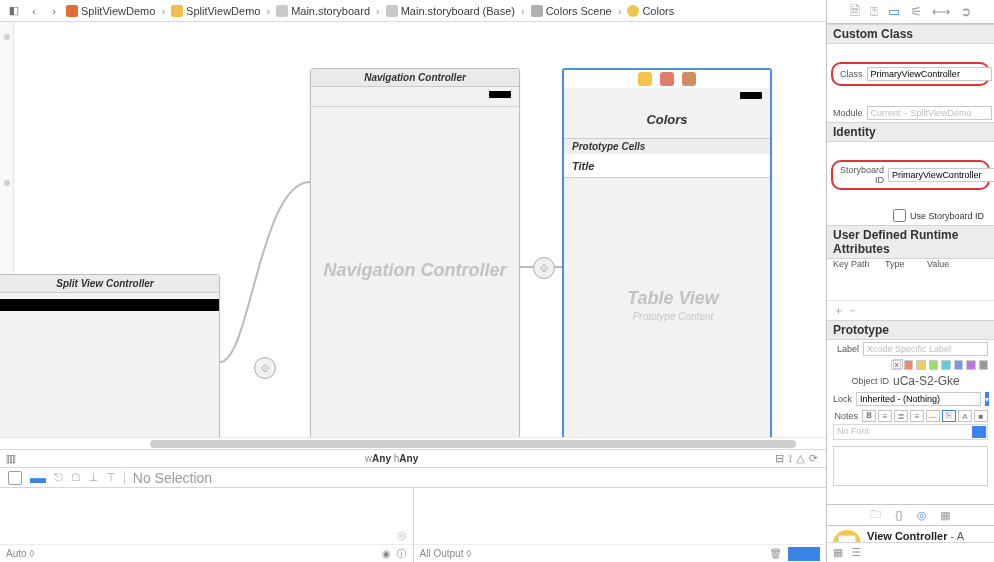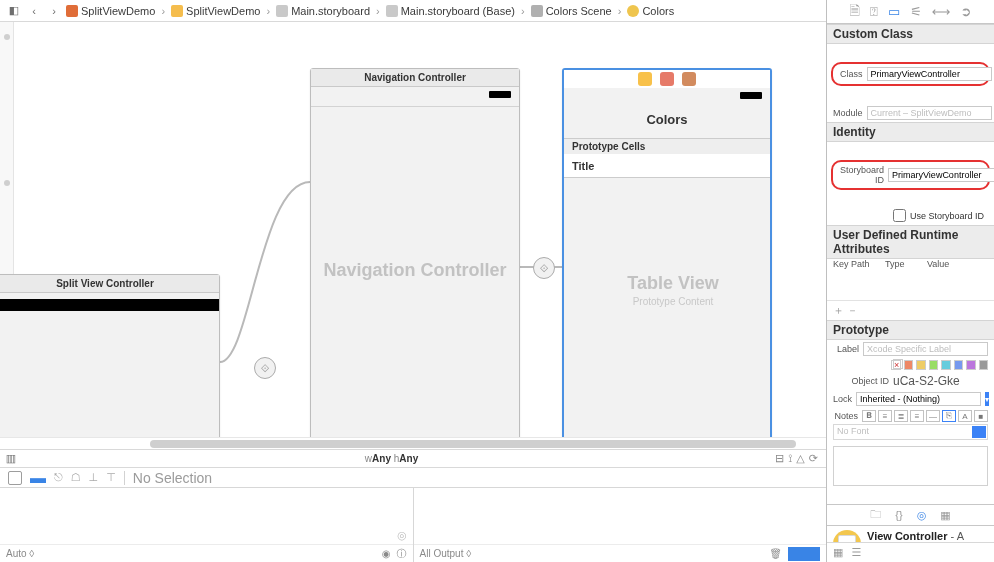--- a/index.html
+++ b/index.html
@@ -16,21 +16,21 @@
 .crumb-sep { color: #9a9a9a; padding: 0 2px; }
 .icn { width: 12px; height: 12px; display: inline-block; }
 .fi-swift { background: #e06d38; border-radius: 2px; }
 .fi-folder { background: #f5bd4d; border-radius: 2px; }
 .fi-sb { background: #c9c9c9; border-radius: 2px; }
 .fi-scene { background: #b0b0b0; border-radius: 2px; }
 .fi-ball { background: #efc54e; border-radius: 50%; }
 
 
 .canvas { position: relative; flex: 1; background: #fff; overflow: hidden; }
-.vc { position: absolute; background: #f2f2f2; border: 1px solid #bdbdbd; border-radius: 3px; box-shadow: 0 1px 2px rgba(0,0,0,.1); }
+.vc { position: absolute; background: #f2f2f2; border: 1px solid #bdbdbd; border-radius: 3px; box-shadow: 0 1px 2px rgba(0,0,0,.1); font-style: italic; }
 .vc-title { height: 18px; line-height: 18px; text-align: center; font-size: 10px; font-weight: 600; border-bottom: 1px solid #c9c9c9; background: #eaeaea; }
 .vc-body { position: relative; height: calc(100% - 18px); }
 .statusbar { position: absolute; top: 4px; right: 8px; width: 22px; height: 7px; background: #000; border-radius: 1px; }
 .big-gray { font-size: 18px; font-weight: 700; color: #c2c2c2; text-align: center; }
 .sub-gray { font-size: 10px; color: #c8c8c8; text-align: center; margin-top: 2px; }
 
 .splitvc { left: -10px; top: 252px; width: 230px; height: 200px; }
 .splitvc .vc-body { background: #f2f2f2; }
 .split-blackbar { position: absolute; top: 6px; left: 0; right: 0; height: 12px; background: #000; }
 
@@ -41,21 +41,21 @@
 .tablevc { left: 562px; top: 46px; width: 210px; height: 390px; border: 2px solid #4a90e2; }
 .tablevc .vc-title { background: #fff; border: none; display:flex; gap:8px; justify-content:center; align-items:center; }
 .tablevc .ic { width:14px; height:14px; border-radius:3px; }
 .ic-y { background:#f8c14a; }
 .ic-r { background:#e67a68; }
 .ic-o { background:#d28b5e; }
 .tablevc .status-area{ position:absolute; top:0; left:0; right:0; height:18px; background:#f2f2f2;}
 .tablevc .heading { position: absolute; top: 24px; left: 0; right: 0; text-align: center; font-weight: 700; font-size: 13px; }
 .tablevc .sect { position: absolute; top: 50px; left: 0; right: 0; height: 32px; padding: 0 8px; background: #eee; border-top: 1px solid #ccc; border-bottom: 1px solid #ccc; font-size: 10px; font-weight: 600; line-height: 16px; }
 .tablevc .row { position: absolute; top: 66px; left: 0; right: 0; height: 24px; padding: 0 8px; background: #fff; border-bottom: 1px solid #ccc; font-size: 11px; font-weight: 700; line-height: 24px; }
-.tablevc .tvbig { position: absolute; top: 185px; width: 100%; padding-left: 12px; }
+.tablevc .tvbig { position: absolute; top: 200px; width: 100%; padding-left: 12px; }
 
 .segue-knot { position:absolute; width:22px; height:22px; border:1px solid #ababab; border-radius:50%; background:#f1f1f1; display:flex; align-items:center; justify-content:center; color:#9e9e9e; font-size:11px; }
 svg.wire { position: absolute; overflow: visible; pointer-events: none; }
 svg.wire path { stroke: #b9b9b9; stroke-width: 2; fill: none; }
 
 
 .hscroll { height: 12px; background: #fff; border-top:1px solid #e7e7e7; position:relative; }
 .hscroll .thumb { position:absolute; left: 150px; right: 30px; top: 2px; height: 8px; background: #cfcfcf; border-radius: 4px; }
 
 .sizebar { height: 18px; border-top: 1px solid #d9d9d9; display: flex; align-items: center; gap: 6px; background:#fff; }

